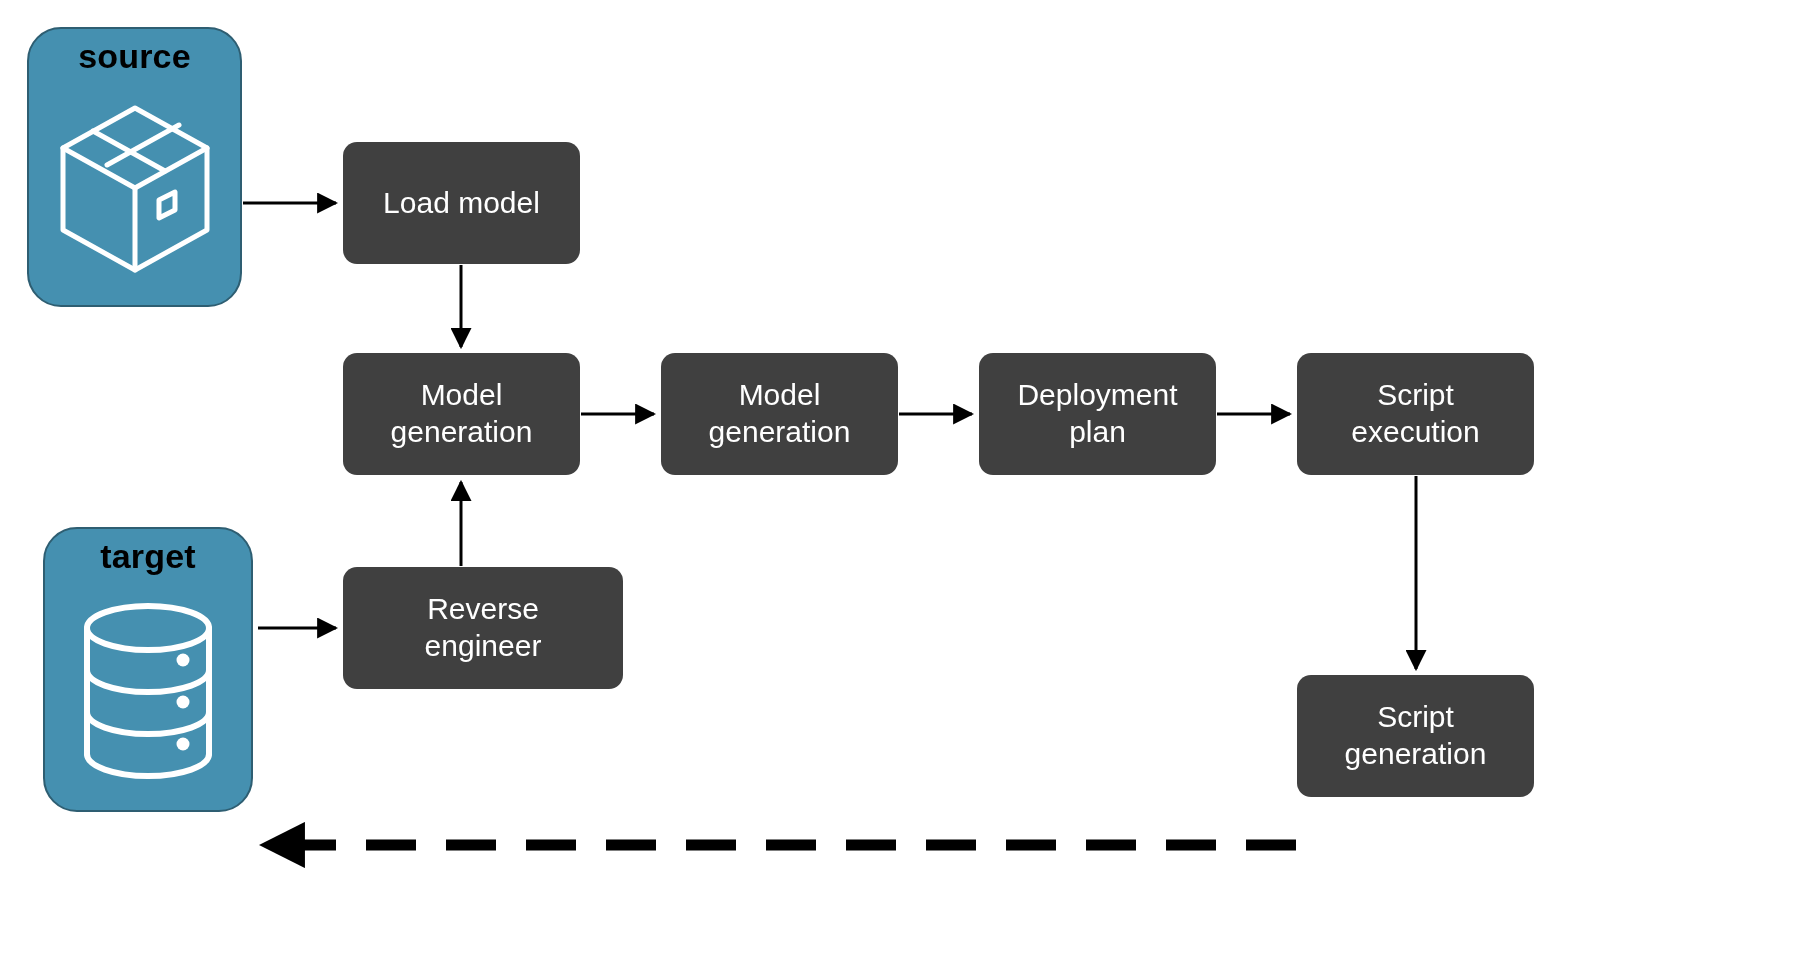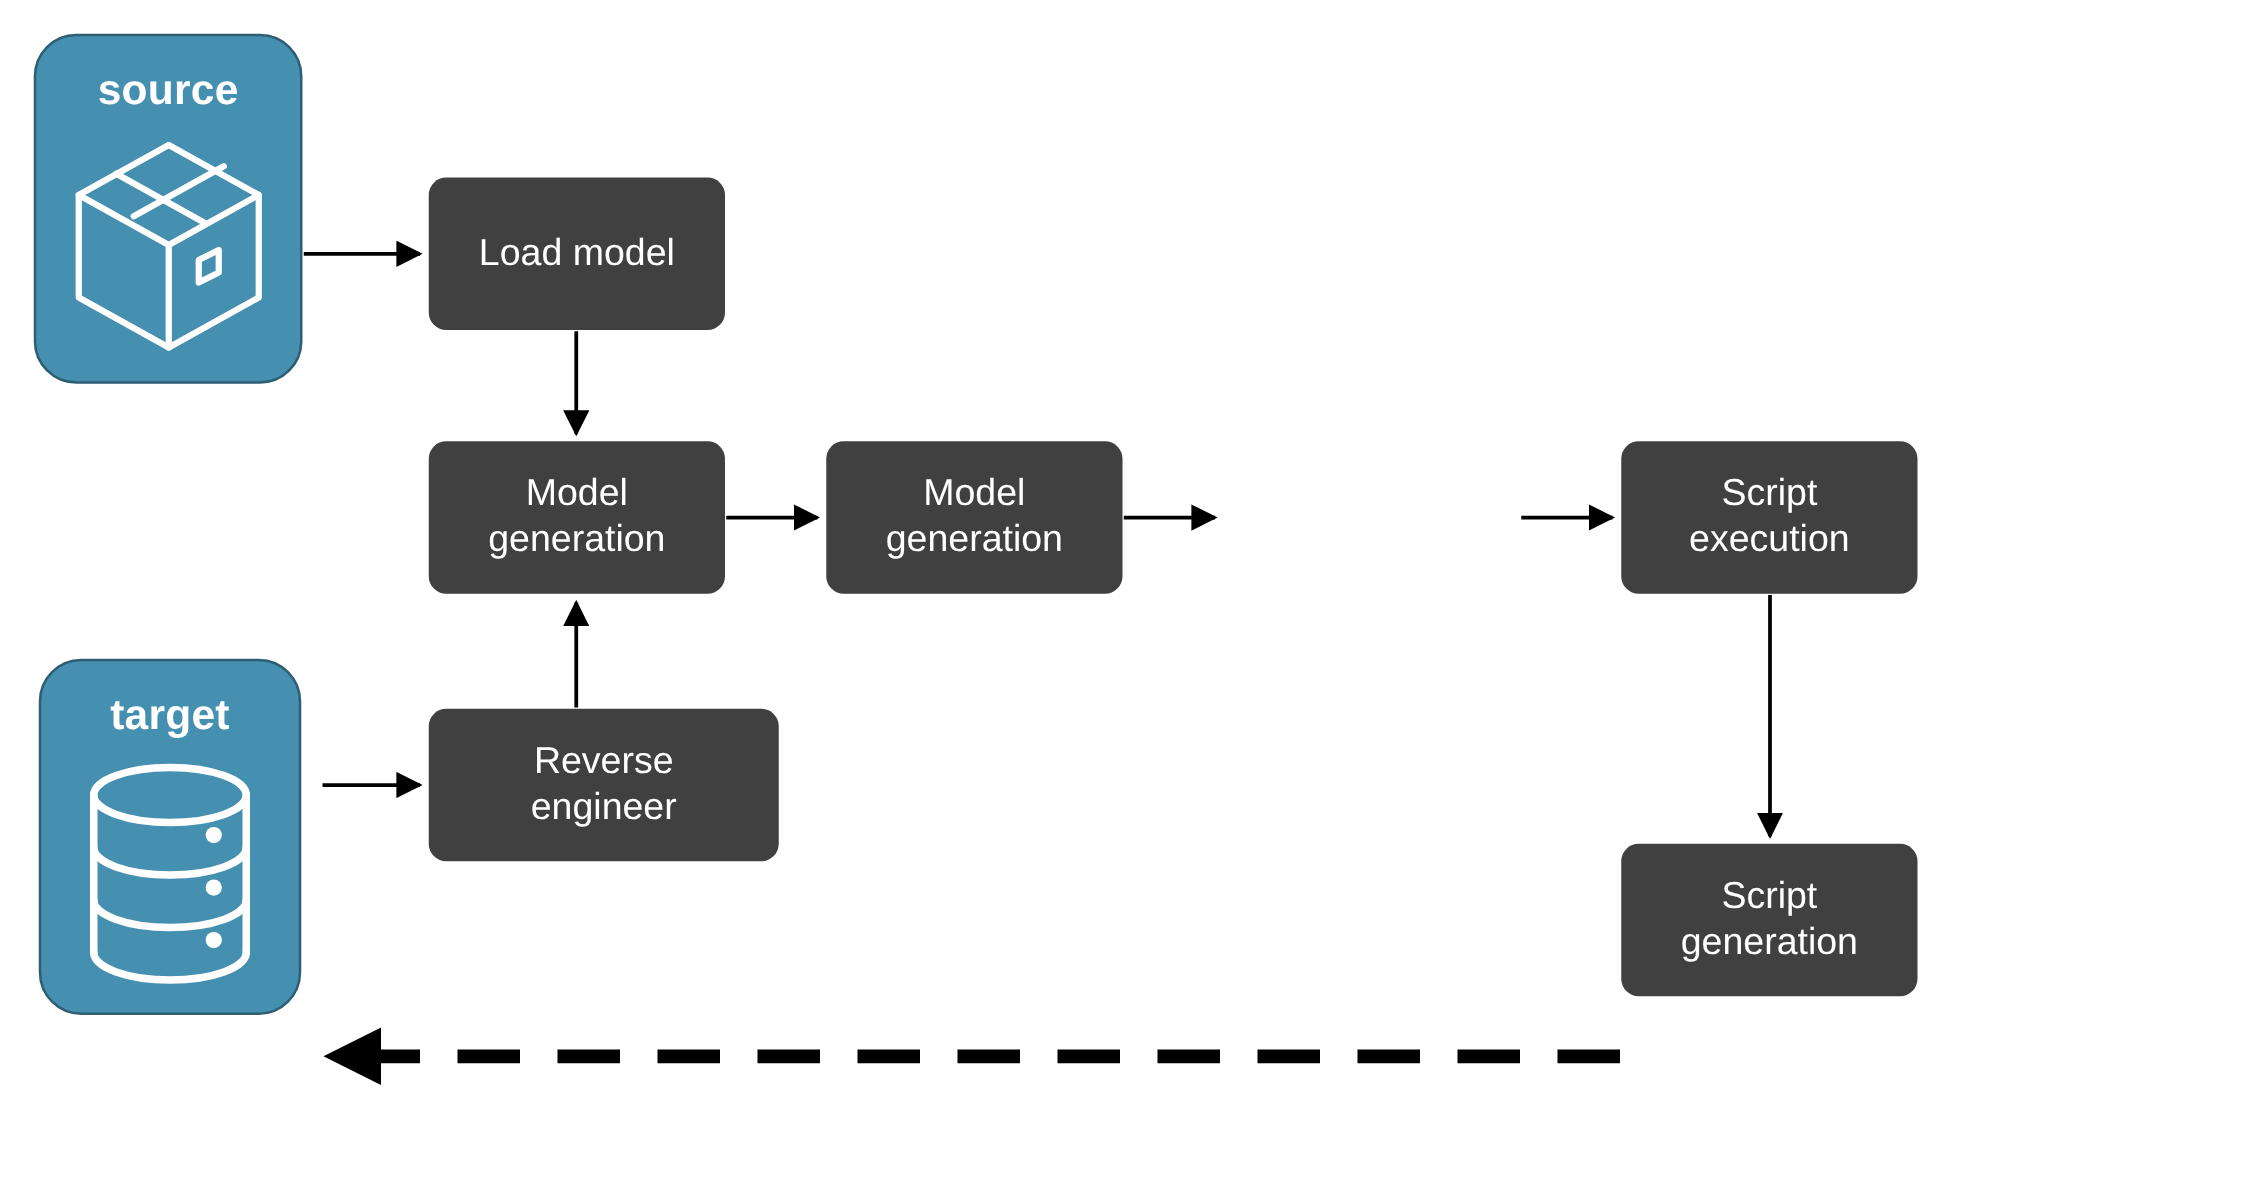--- a/index.html
+++ b/index.html
@@ -24,26 +24,26 @@
     position: absolute;
     background: #4590b0;
     border: 2px solid #2e5e72;
     border-radius: 34px;
     box-sizing: border-box;
     display: flex;
     flex-direction: column;
     align-items: center;
   }
   .endpoint-label {
-    color: #ffffff;
+    color: #000000;
     font-weight: bold;
     font-size: 34px;
     letter-spacing: 0.2px;
     line-height: 1;
-    margin-top: 26px;
+    margin-top: 10px;
     white-space: nowrap;
   }
   .endpoint-icon {
     flex: 1;
     display: flex;
     align-items: center;
     justify-content: center;
     width: 100%;
   }
   
@@ -118,21 +118,21 @@
 
           <polyline points="38,27 110,67"></polyline>
           <polyline points="52,61 124,21"></polyline>
 
           <polygon points="104,96 120,88 120,106 104,114"></polygon>
         </g>
       </svg>
     </div>
   </div>
 
-  <div class="endpoint" id="node-target" style="left:31px; top:527px; width:210px; height:285px;">
+  <div class="endpoint" id="node-target" style="left:43px; top:527px; width:210px; height:285px;">
     <div class="endpoint-label">target</div>
     <div class="endpoint-icon">
       <svg width="150" height="180" viewBox="0 0 150 180" xmlns="http://www.w3.org/2000/svg">
         <g fill="none" stroke="#ffffff" stroke-width="6" stroke-linecap="round">
 
           <line x1="14" y1="26" x2="14" y2="152"></line>
           <line x1="136" y1="26" x2="136" y2="152"></line>
 
           <ellipse cx="75" cy="26" rx="61" ry="22"></ellipse>
 
@@ -161,20 +161,26 @@
     </div>
   </div>
 
   <div class="pbox" style="left:661px; top:353px; width:237px; height:122px;">
     <div>
       <span>Model</span>
       <span>generation</span>
     </div>
   </div>
 
+  <div class="pbox" style="left:979px; top:353px; width:237px; height:122px;">
+    <div>
+      <span>Deployment</span>
+      <span>plan</span>
+    </div>
+  </div>
 
   <div class="pbox" style="left:1297px; top:353px; width:237px; height:122px;">
     <div>
       <span>Script</span>
       <span>execution</span>
     </div>
   </div>
 
   <div class="pbox" style="left:343px; top:567px; width:280px; height:122px;">
     <div>

